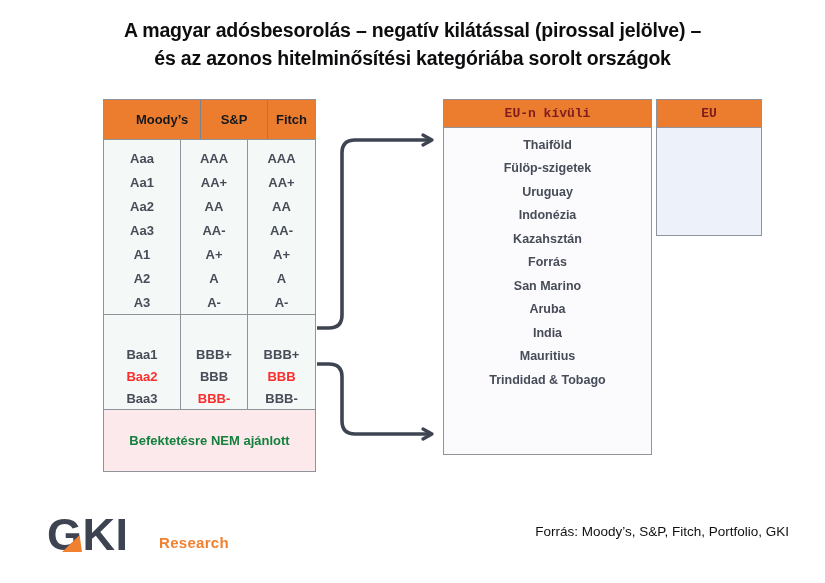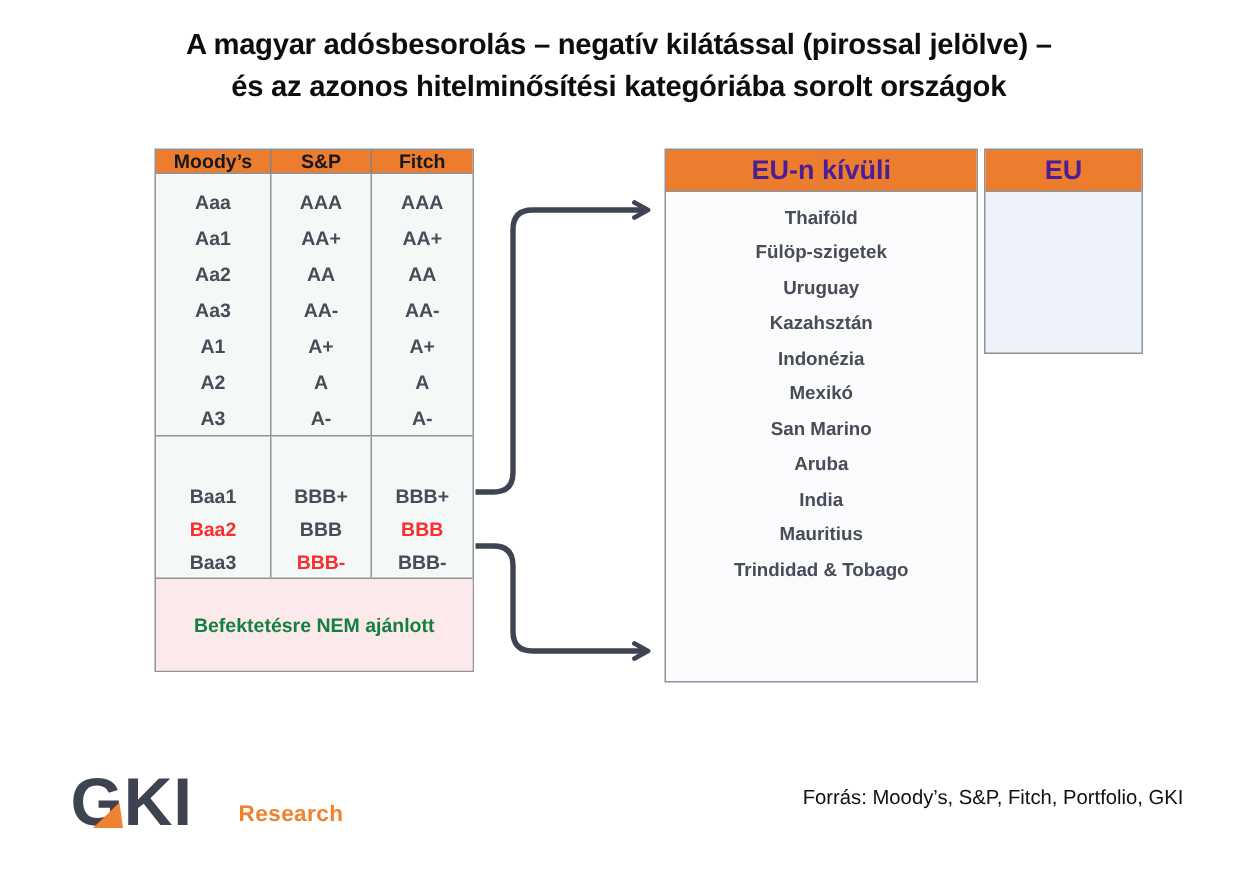--- a/index.html
+++ b/index.html
@@ -11,21 +11,21 @@
   
   .title-block {
     position:absolute; top:16px; left:0; width:825px; text-align:center;
     font-weight:bold; font-size:19.5px; line-height:28px; color:#0d0d0f; letter-spacing:-0.2px;
   }
   
   .rating-table {
     position:absolute; left:103px; top:99px; width:213px;
     border:1px solid var(--border,#8f939b); background:var(--table-bg,#F4F8F6);
   }
-  .rt-header { display:flex; height:16px; background:var(--accent,#EC7D2F); border-bottom:1px solid var(--border,#8f939b); }
+  .rt-header { display:flex; height:40px; background:var(--accent,#EC7D2F); border-bottom:1px solid var(--border,#8f939b);padding-left:20px; }
   .hcell {
     display:flex; align-items:center; justify-content:center;
     font-size:13px; font-weight:bold; color:#17181c; border-right:1px solid #7d828b;
   }
   .hcell:last-child { border-right:none; }
   .c0 { width:77px; } .c1 { width:67px; } .c2 { flex:1; }
   .rt-section { display:flex; }
   .rt-s1 { height:175px; border-bottom:1px solid var(--border,#8f939b); }
   .rt-s2 { height:95px;  border-bottom:1px solid var(--border,#8f939b); }
   .rt-col { display:flex; flex-direction:column; border-right:1px solid var(--border,#8f939b);justify-content:flex-end; }
@@ -42,21 +42,21 @@
     height:61px; background:var(--pink,#FBE9EC); display:flex; align-items:center; justify-content:center;
     font-size:13px; font-weight:bold; color:#15803d;
   }
   
   .country-box { position:absolute; top:99px; border:1px solid var(--border,#8f939b); }
   .non-eu { left:443px; width:209px; height:356px; background:var(--noneu-bg,#FBFBFD); }
   .eu-box  { left:656px; width:106px; height:137px; background:var(--eu-bg,#EDF1F9); }
   .box-header {
     height:28px; background:var(--accent,#EC7D2F); border-bottom:1px solid var(--border,#8f939b);
     display:flex; align-items:center; justify-content:center;
-    font-size:18px; font-weight:bold; color:#4c1d95;
+    font-size:13px; font-weight:bold; color:#7f1d1d;font-family:Liberation Mono, monospace;
   }
   .box-body { padding-top:5px; }
   .country {
     height:23.5px; display:flex; align-items:center; justify-content:center;
     font-size:12.5px; font-weight:bold; color:var(--slate,#474C59); white-space:nowrap;
   }
   .eu-box .country { height:23px; }
   
   .arrows { position:absolute; left:0; top:0; width:825px; height:583px; pointer-events:none; }
   
@@ -153,23 +153,23 @@
     <path d="M317,328 H329 Q342,328 342,315 V153 Q342,140 355,140 H430" fill="none" stroke="#3E4452" stroke-width="3.6" marker-end="url(#ah)"></path>
     <path d="M317,364 H329 Q342,364 342,377 V421 Q342,434 355,434 H430" fill="none" stroke="#3E4452" stroke-width="3.6" marker-end="url(#ah)"></path>
   </svg>
 
   <div class="country-box non-eu">
     <div class="box-header">EU-n kívüli</div>
     <div class="box-body" id="non-eu-list">
         <div class="country">Thaiföld</div>
         <div class="country">Fülöp-szigetek</div>
         <div class="country">Uruguay</div>
+        <div class="country">Indonézia</div>
         <div class="country">Kazahsztán</div>
-        <div class="country">Indonézia</div>
-        <div class="country">Mexikó</div>
+        <div class="country">Forrás</div>
         <div class="country">San Marino</div>
         <div class="country">Aruba</div>
         <div class="country">India</div>
         <div class="country">Mauritius</div>
         <div class="country">Trindidad &amp; Tobago</div>
       </div>
   </div>
 
   <div class="country-box eu-box">
     <div class="box-header">EU</div>

